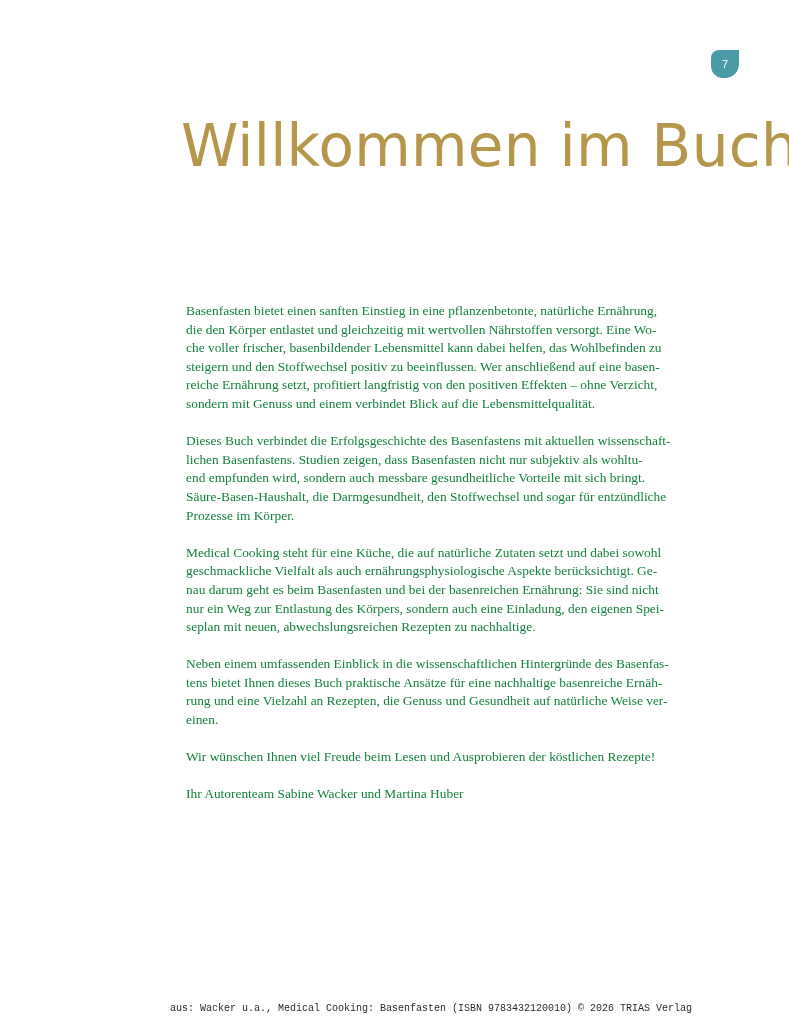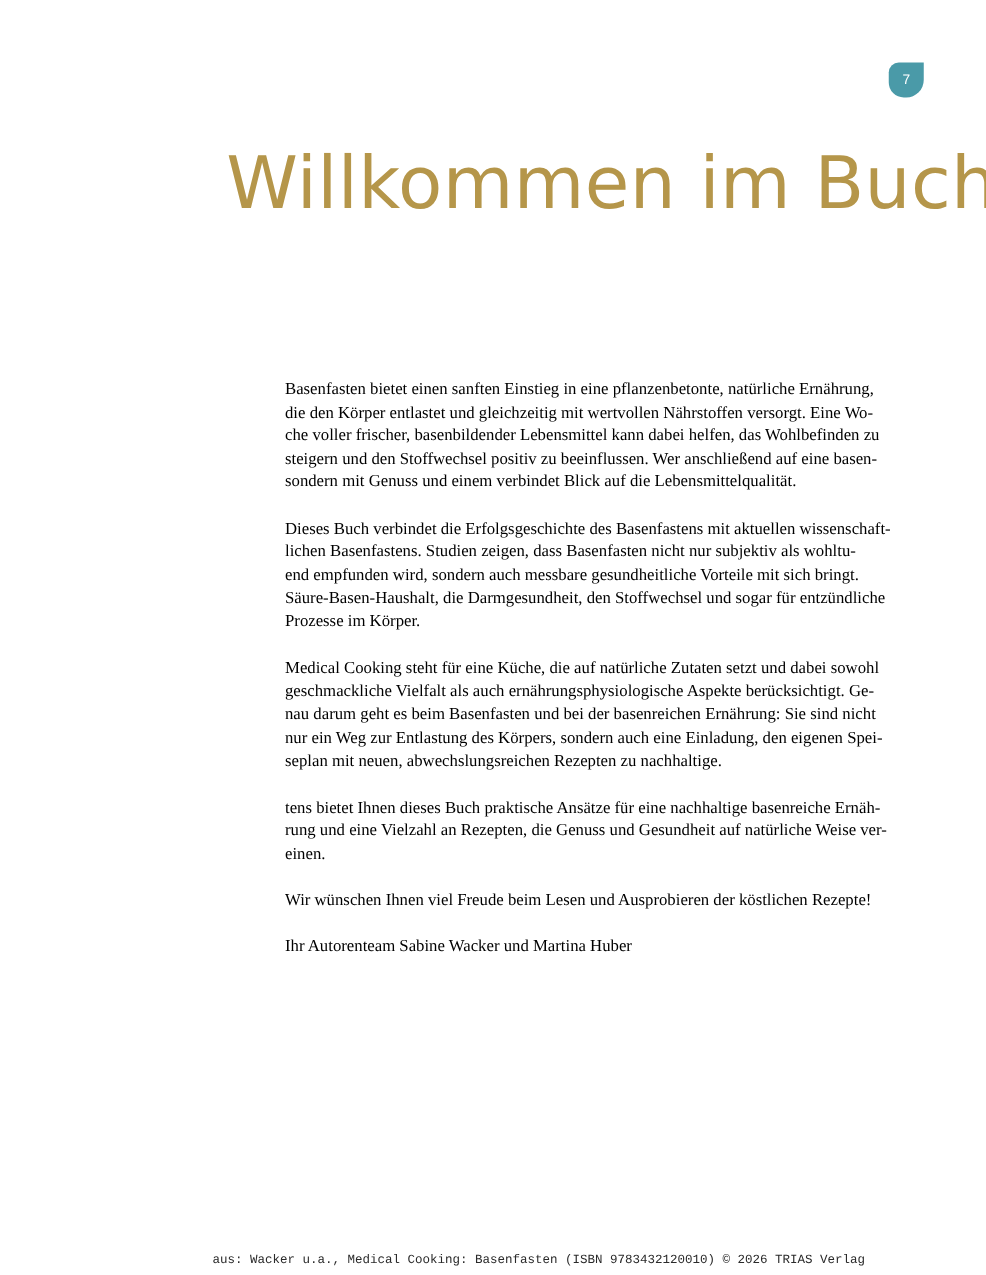--- a/index.html
+++ b/index.html
@@ -46,22 +46,21 @@
       white-space: nowrap;
     }
     .body-text {
       position: absolute;
       left: 186px;
       top: 302px;
       width: 510px;
       font-family: "Liberation Serif", "DejaVu Serif", serif;
       font-size: 13.4px;
       line-height: 18.6px;
-      color: #000000;
-      margin-left: 42px;
+      color: #15803d;
     }
     .body-text p {
       margin: 0 0 18.6px 0;
       white-space: nowrap;
     }
     .body-text .line {
       display: block;
     }
     .footer-credit {
       position: absolute;
@@ -81,37 +80,39 @@
 </div>
 
 <h1 class="title">Willkommen im Buch</h1>
 
 <div class="body-text">
   <p>
     <span class="line">Basenfasten bietet einen sanften Einstieg in eine pflanzenbetonte, natürliche Ernährung,</span>
     <span class="line">die den Körper entlastet und gleichzeitig mit wertvollen Nährstoffen versorgt. Eine Wo-</span>
     <span class="line">che voller frischer, basenbildender Lebensmittel kann dabei helfen, das Wohlbefinden zu</span>
     <span class="line">steigern und den Stoffwechsel positiv zu beeinflussen. Wer anschließend auf eine basen-</span>
+    <span class="line">reiche Ernährung setzt, profitiert langfristig von den positiven Effekten – ohne Verzicht,</span>
     <span class="line">sondern mit Genuss und einem verbindet Blick auf die Lebensmittelqualität.</span>
   </p>
   <p>
     <span class="line">Dieses Buch verbindet die Erfolgsgeschichte des Basenfastens mit aktuellen wissenschaft-</span>
     <span class="line">lichen Basenfastens. Studien zeigen, dass Basenfasten nicht nur subjektiv als wohltu-</span>
     <span class="line">end empfunden wird, sondern auch messbare gesundheitliche Vorteile mit sich bringt.</span>
     <span class="line">Säure-Basen-Haushalt, die Darmgesundheit, den Stoffwechsel und sogar für entzündliche</span>
     <span class="line">Prozesse im Körper.</span>
   </p>
   <p>
     <span class="line">Medical Cooking steht für eine Küche, die auf natürliche Zutaten setzt und dabei sowohl</span>
     <span class="line">geschmackliche Vielfalt als auch ernährungsphysiologische Aspekte berücksichtigt. Ge-</span>
     <span class="line">nau darum geht es beim Basenfasten und bei der basenreichen Ernährung: Sie sind nicht</span>
     <span class="line">nur ein Weg zur Entlastung des Körpers, sondern auch eine Einladung, den eigenen Spei-</span>
     <span class="line">seplan mit neuen, abwechslungsreichen Rezepten zu nachhaltige.</span>
   </p>
   <p>
+    <span class="line">Neben einem umfassenden Einblick in die wissenschaftlichen Hintergründe des Basenfas-</span>
     <span class="line">tens bietet Ihnen dieses Buch praktische Ansätze für eine nachhaltige basenreiche Ernäh-</span>
     <span class="line">rung und eine Vielzahl an Rezepten, die Genuss und Gesundheit auf natürliche Weise ver-</span>
     <span class="line">einen.</span>
   </p>
   <p>
     <span class="line">Wir wünschen Ihnen viel Freude beim Lesen und Ausprobieren der köstlichen Rezepte!</span>
   </p>
   <p>
     <span class="line">Ihr Autorenteam Sabine Wacker und Martina Huber</span>
   </p>

